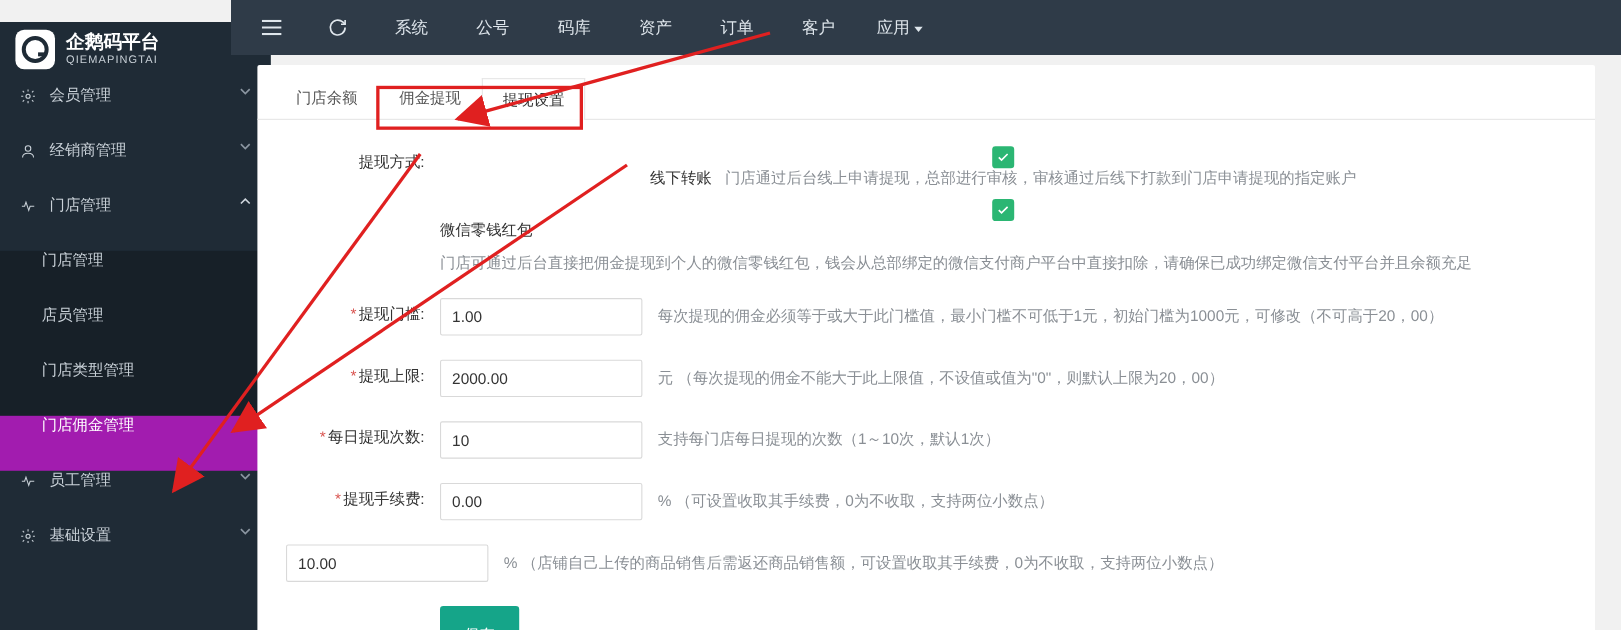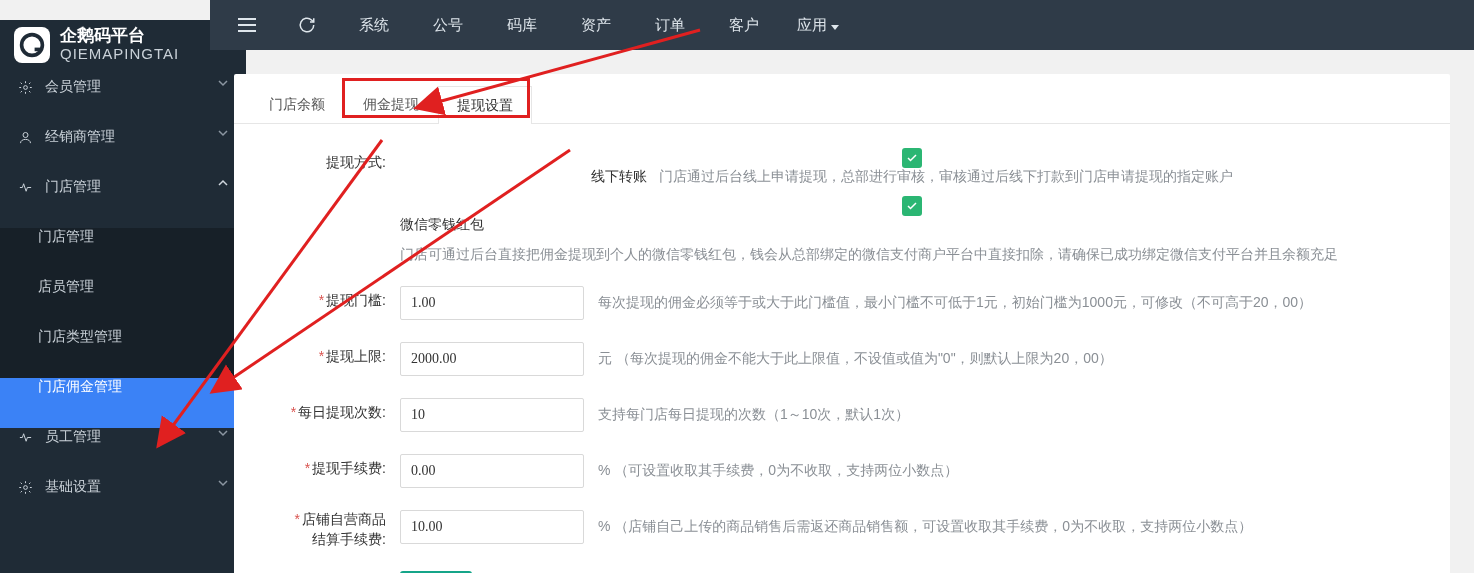--- a/index.html
+++ b/index.html
@@ -16,49 +16,49 @@
   height:50px; display:flex; align-items:center; padding:0 14px; gap:10px;
   background:#1f2b36; color:#fff;
 }
 .logo-badge{
   width:36px; height:36px; border-radius:8px; background:#fff; position:relative;
   display:flex; align-items:center; justify-content:center;
 }
 .logo-badge svg{width:26px;height:26px;}
 .logo-text{display:flex;flex-direction:column;line-height:1.1;}
 .logo-cn{font-size:17px;font-weight:bold;color:#fff;}
-.logo-en{font-size:15px;letter-spacing:1px;color:#c9d1d8;}
+.logo-en{font-size:10px;letter-spacing:1px;color:#c9d1d8;}
 .menu{padding-top:8px;}
 .menu-item{
   display:flex;align-items:flex-start;justify-content:space-between;
   padding:0 18px;height:50px;cursor:pointer;color:#c9d1d8;
 }
 .menu-item .left{display:flex;align-items:center;gap:12px;}
 .submenu{background:#172028;}
 .submenu .menu-item{padding-left:38px;height:50px;font-size:14px;color:#c9d1d8;}
-.submenu .menu-item.selected{background:#3b82f6;color:#fff;}
+.submenu .menu-item.selected{background:#a21caf;color:#fff;}
 .chev{width:10px;height:10px;}
 .chev svg{width:10px;height:10px;display:block;}
 .ic{width:15px;height:15px;display:inline-flex;align-items:center;justify-content:center;}
 .ic svg{width:15px;height:15px;stroke:#c9d1d8;fill:none;stroke-width:1.6;}
 
 .topbar{
   position:absolute;left:210px;top:0;right:0;height:50px;
   background:#2f3b48;color:#dfe6ec;display:flex;align-items:center;padding:0 16px;gap:18px;
 }
 .topbar .tbtn{
   height:50px;display:flex;align-items:center;justify-content:center;
   min-width:56px;cursor:pointer;color:#dfe6ec;font-size:15px;
 }
 .topbar .tbtn.iconbtn{min-width:42px;}
 .topbar .caret{margin-left:4px;}
 
 .content{
   position:absolute;left:210px;top:50px;right:0;bottom:0;
-  padding:24px 24px;overflow:auto;border-radius:19px;
+  padding:9px 24px;overflow:auto;border-radius:19px;
 }
 .panel{background:#fff;border-radius:2px;padding:0;}
 .tabs{display:flex;align-items:flex-end;height:50px;border-bottom:1px solid #e6e6e6;padding-left:16px;}
 .tab{
   padding:0 18px;height:38px;display:flex;align-items:center;
   border:1px solid transparent;border-bottom:none;cursor:pointer;color:#555;
 }
 .tab.active{border-color:#e6e6e6;background:#fff;color:#333;position:relative;top:1px;}
 
 .highlight-tabs{
@@ -80,21 +80,21 @@
 .chk{
   width:20px;height:20px;border-radius:3px;background:#2bb673;
   display:flex;align-items:center;justify-content:center;flex:0 0 auto;
 }
 .chk svg{width:12px;height:12px;stroke:#fff;stroke-width:3;fill:none;}
 .chktext{display:flex;align-items:baseline;gap:12px;flex-wrap:wrap;}
 .chktext .opt{color:#333;}
 .chktext .hint{color:#8a8f95;}
 input.txt{
   width:184px;height:34px;border:1px solid #d9d9d9;border-radius:2px;
-  padding:0 10px;font-size:14px;color:#333;outline:none;font-family:Liberation Serif, serif;
+  padding:0 10px;font-size:14px;color:#333;outline:none;
 }
 .afterhint{color:#8a8f95;}
 .btn-save{
   margin-left:140px;height:54px;padding:0 22px;background:#15a589;border:none;
   color:#fff;border-radius:3px;font-size:14px;cursor:pointer;
 }
 
 
 .annot{position:absolute;left:0;top:0;width:1474px;height:573px;pointer-events:none;}
 </style>
@@ -328,24 +328,20 @@
 
       <div class="row">
         <div class="label"><span class="req">*</span><span>提现手续费:</span></div>
         <div class="field">
           <input class="txt" value="0.00" style="">
           <span class="afterhint"><span>%</span>&nbsp;<span>（可设置收取其手续费，0为不收取，支持两位小数点）</span></span>
         </div>
       </div>
 
       <div class="row">
-        <div class="label" style="padding-top:0;line-height:1.4;">
-          <span class="req">*</span><span>店铺自营商品</span><br>
-          <span>结算手续费:</span>
-        </div>
         <div class="field">
           <input class="txt" value="10.00" style="">
           <span class="afterhint"><span>%</span>&nbsp;<span>（店铺自己上传的商品销售后需返还商品销售额，可设置收取其手续费，0为不收取，支持两位小数点）</span></span>
         </div>
       </div>
 
       <button class="btn-save">保存</button>
     </div>
   </div>
 </div>

